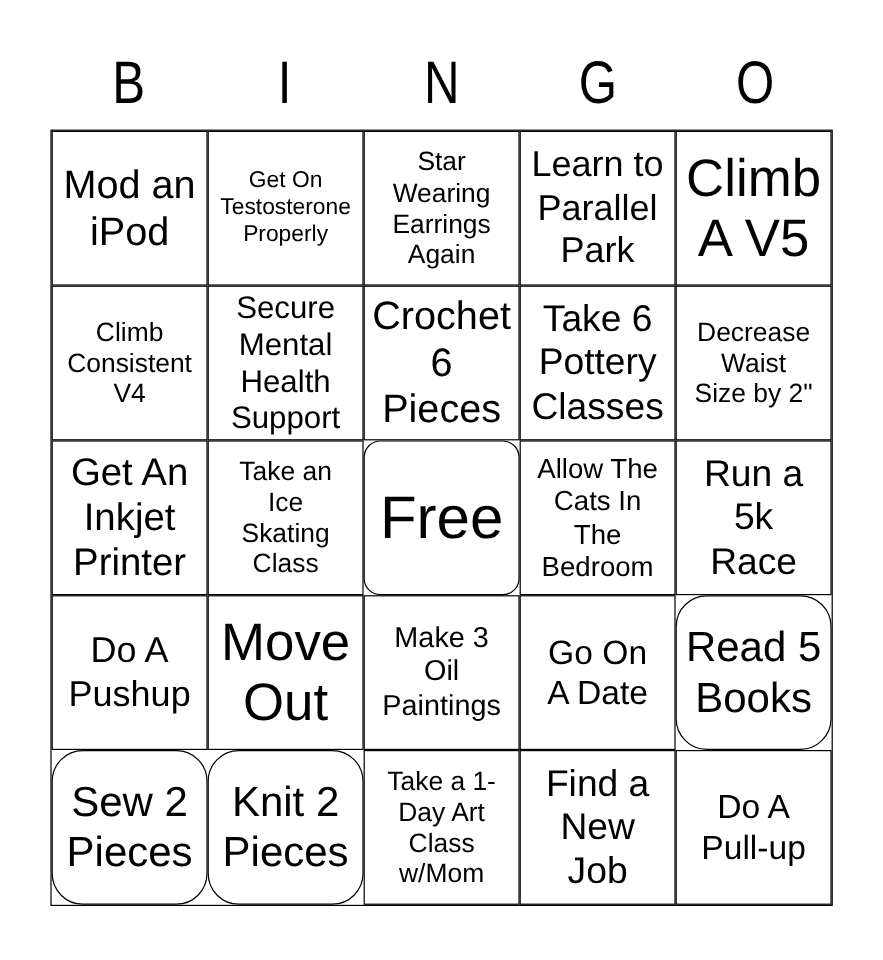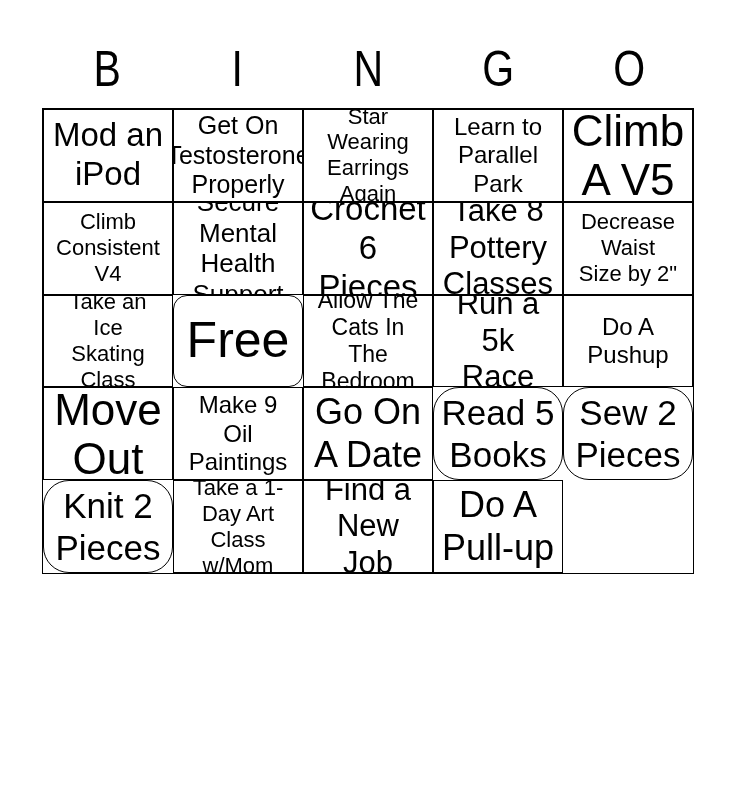--- a/index.html
+++ b/index.html
@@ -34,21 +34,21 @@
     font-weight: 400;
     transform: scaleX(0.82);
     letter-spacing: 0;
   }
   
   .bingo-grid {
     position: absolute;
     left: 42px;
     top: 108px;
     width: 652px;
-    height: 466px;
+    height: 647px;
     box-sizing: border-box;
     border: 1px solid #000000;
     display: grid;
     grid-template-columns: repeat(5, 1fr);
     grid-template-rows: repeat(5, 1fr);
     background: #ffffff;
   }
   .cell {
     box-sizing: border-box;
     border: 1px solid #000000;
@@ -56,32 +56,32 @@
     align-items: center;
     justify-content: center;
     text-align: center;
     white-space: pre-line;
     line-height: 1.18;
     padding: 2px;
     overflow: hidden;
     cursor: pointer;
   }
   
-  .s19 { font-size: 25px; }
+  .s19 { font-size: 19px; }
   .s22 { font-size: 22px; }
   .s23 { font-size: 23px; }
   .s24 { font-size: 24px; }
   .s25 { font-size: 22px; }
   .s26 { font-size: 26px; }
-  .s30 { font-size: 24px; }
+  .s30 { font-size: 30px; }
   .s31 { font-size: 31px; }
   .s32 { font-size: 32px; }
   .s33 { font-size: 33px; }
   .s35 { font-size: 35px; border-radius: 26px; }
-  .s36 { font-size: 36px; }
+  .s36 { font-size: 28px; }
   .s44 { font-size: 44px; line-height: 1.12; }
   .s50 { font-size: 50px; border-radius: 14px; }
 </style>
 </head>
 <body>
 
 <div class="page">
 
   <div class="bingo-header">
     <span class="letter">B</span>
@@ -111,45 +111,48 @@
     <div class="cell s22">Climb
 Consistent
 V4</div>
     <div class="cell s26">Secure
 Mental
 Health
 Support</div>
     <div class="cell s33">Crochet
 6
 Pieces</div>
-    <div class="cell s31">Take 8
+    <div class="cell s31">Take 6
 Pottery
 Classes</div>
     <div class="cell s25">Decrease
 Waist
 Size by 2"</div>
 
+    <div class="cell s32">Get An
+Inkjet
+Printer</div>
     <div class="cell s22">Take an
 Ice
 Skating
 Class</div>
     <div class="cell s50">Free</div>
     <div class="cell s23">Allow The
 Cats In
 The
 Bedroom</div>
     <div class="cell s31">Run a
 5k
 Race</div>
 
     <div class="cell s30">Do A
 Pushup</div>
     <div class="cell s44">Move
 Out</div>
-    <div class="cell s24">Make 9
+    <div class="cell s24">Make 3
 Oil
 Paintings</div>
     <div class="cell s36">Go On
 A Date</div>
     <div class="cell s35">Read 5
 Books</div>
 
     <div class="cell s35">Sew 2
 Pieces</div>
     <div class="cell s35">Knit 2

